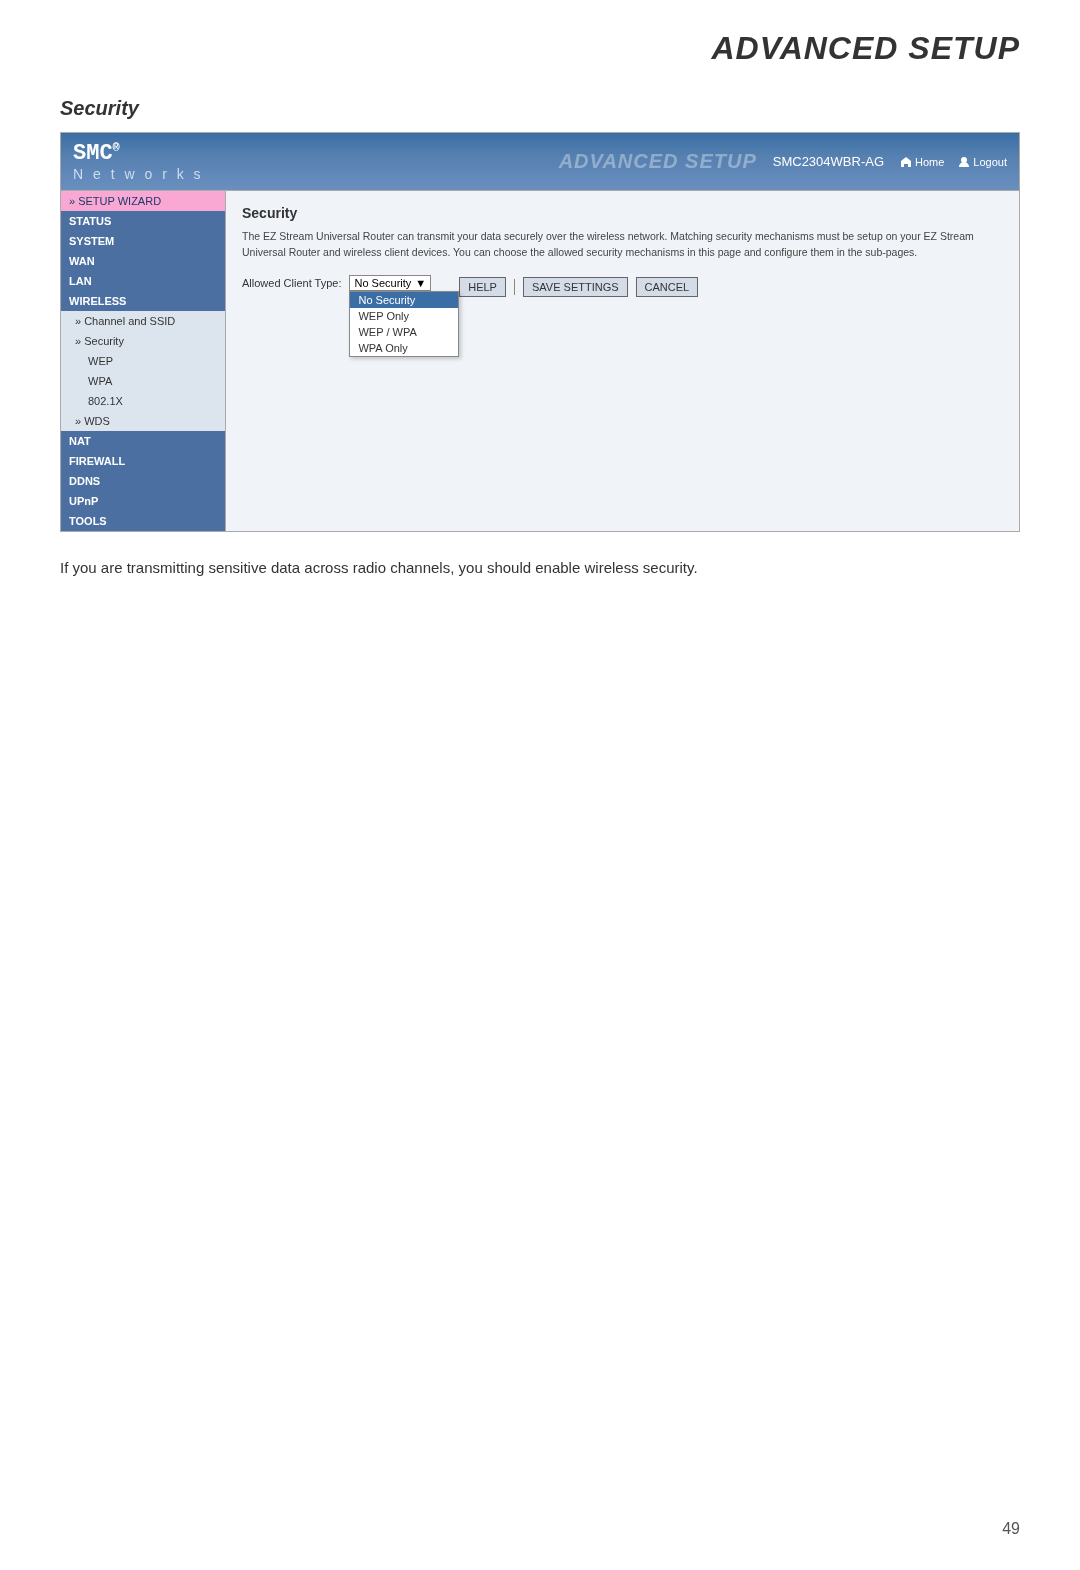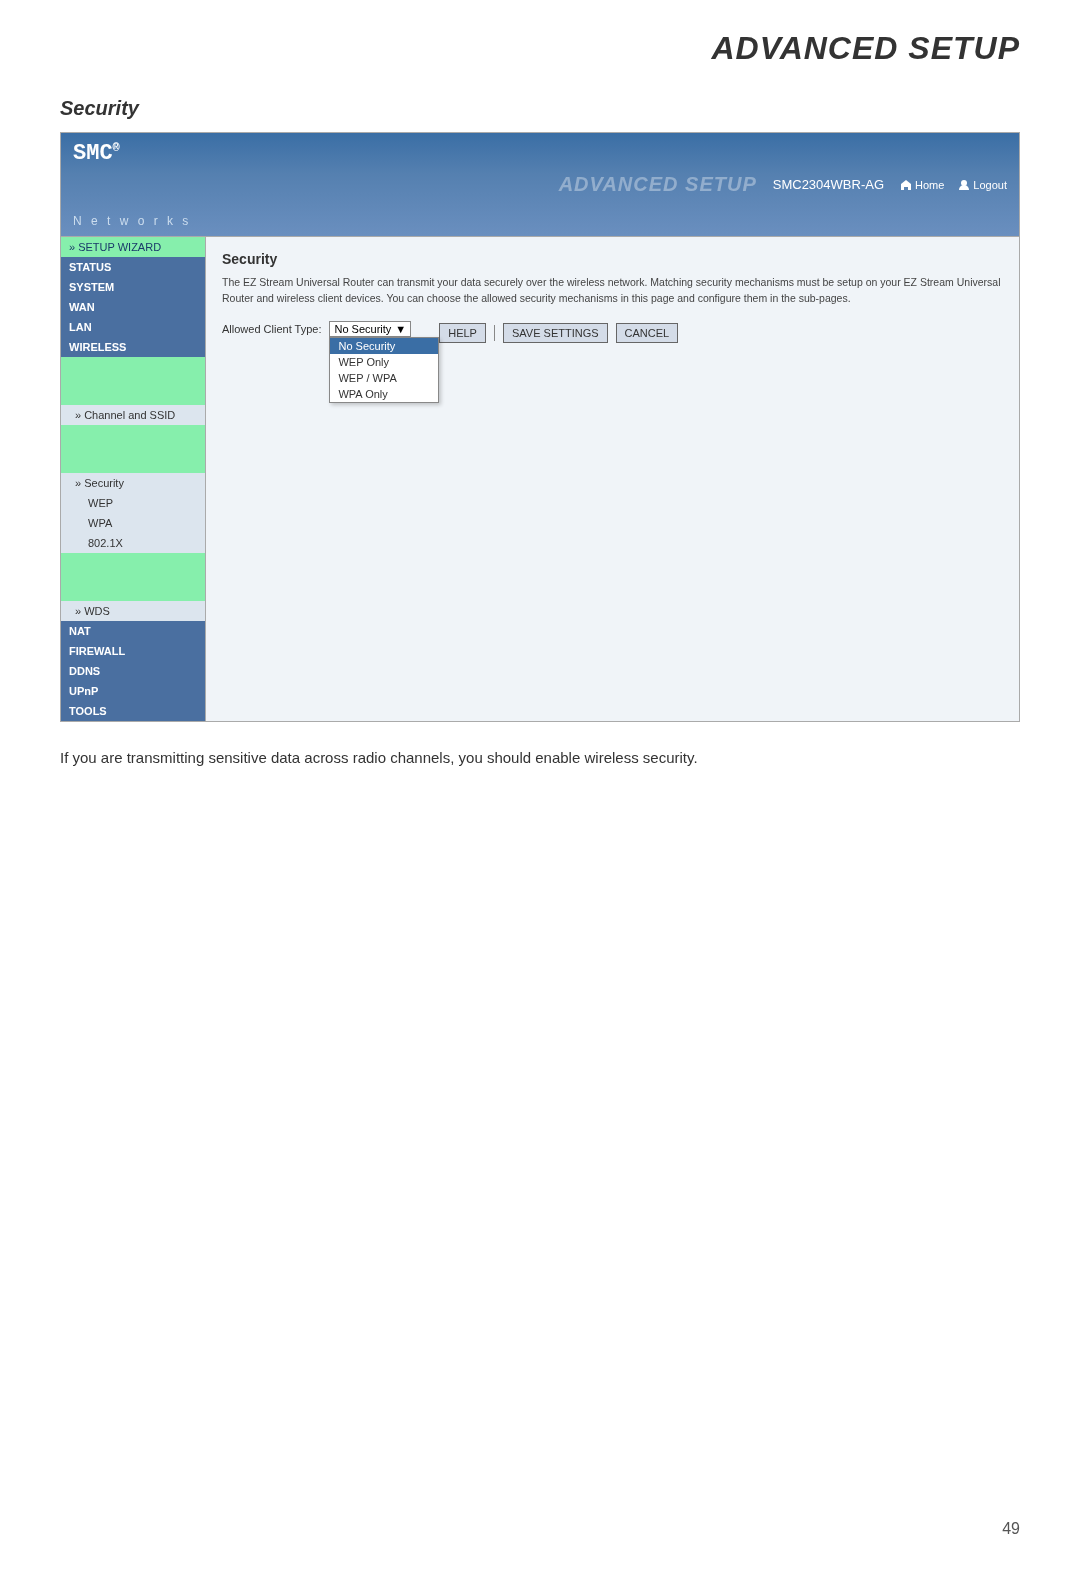--- a/index.html
+++ b/index.html
@@ -63,24 +63,23 @@
       font-weight: bold;
       color: #ffffff;
       letter-spacing: 0;
       font-family: Liberation Mono, monospace;
     }
     .smc-brand sup {
       font-size: 12px;
       vertical-align: super;
     }
     .smc-networks {
-      font-size: 12px;
+      font-size: 14px;
       color: #ccddee;
       letter-spacing: 3px;
-      margin-top: 48px;
     }
     .router-header-right {
       display: flex;
       align-items: center;
       gap: 16px;
     }
     .advanced-setup-header-text {
       font-size: 20px;
       font-style: italic;
       font-weight: bold;
@@ -113,43 +112,42 @@
     }
 
     
     .router-body {
       display: flex;
       flex: 1;
     }
 
     
     .sidebar {
-      width: 145px;
-      background: #86efac;
+      width: 165px;
+      background: #f9a8d4;
       border-right: 1px solid #aaaaaa;
       flex-shrink: 0;
     }
     .sidebar-item {
       padding: 4px 8px;
       font-size: 11px;
       cursor: pointer;
       color: #333;
     }
     .sidebar-item.header {
       background: #4a6fa0;
       color: #ffffff;
       font-weight: bold;
       font-size: 11px;
       padding: 4px 8px;
     }
     .sidebar-item.sub {
       padding-left: 14px;
       color: #333;
       background: #dce5ee;
-      margin-top: 48px;
     }
     .sidebar-item.sub-sub {
       padding-left: 27px;
       color: #333;
       background: #dce5ee;
     }
     .sidebar-item.link {
       color: #1a3a6a;
       font-weight: normal;
     }

